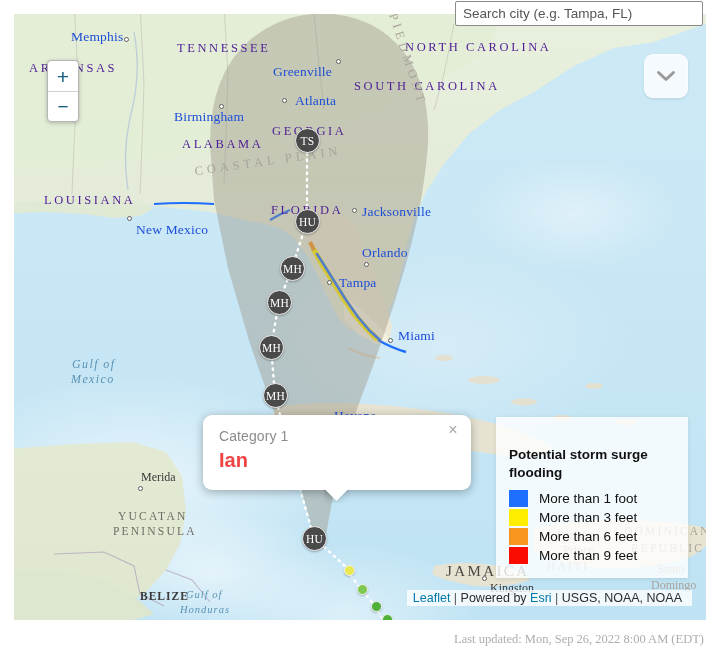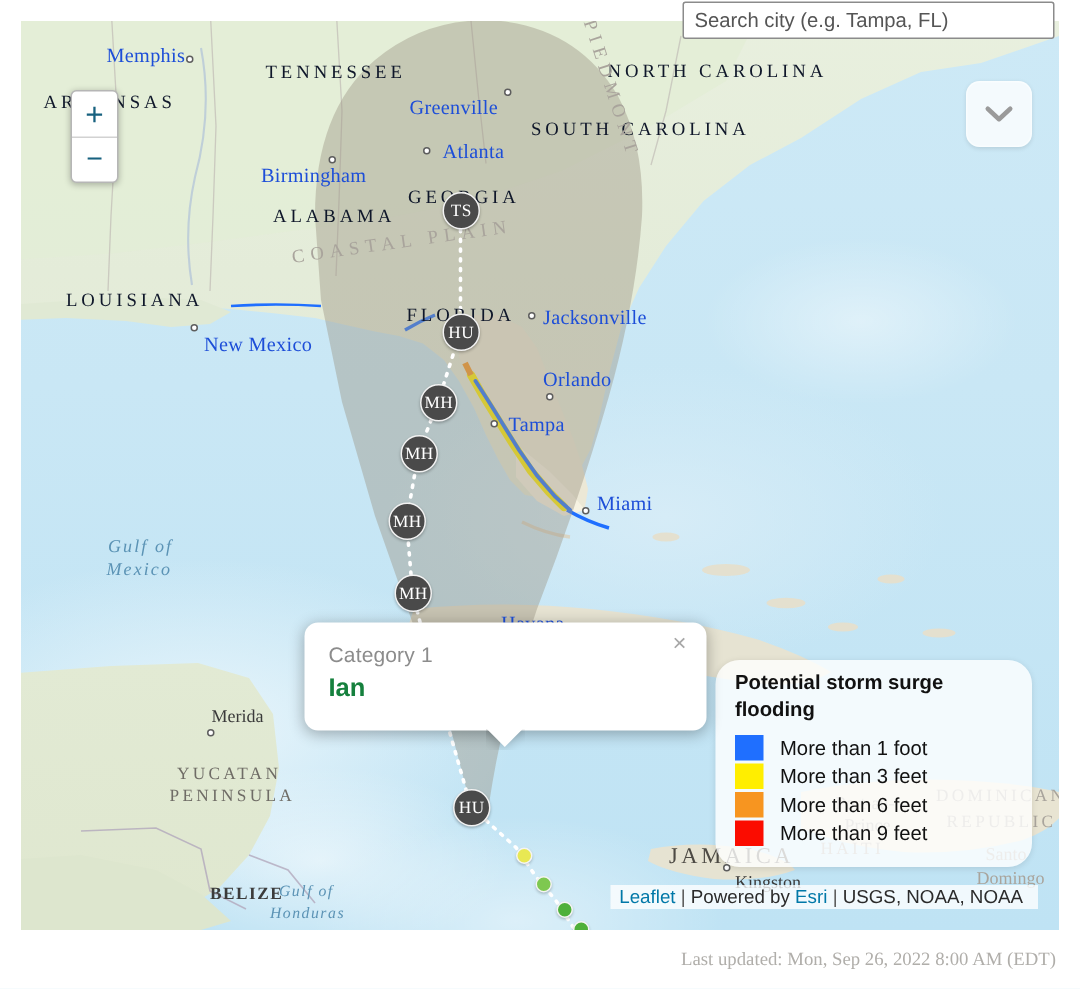--- a/index.html
+++ b/index.html
@@ -38,21 +38,21 @@
 
   
   .land-svg { position:absolute; inset:0; }
 
   
   .cone-svg { position:absolute; inset:0; }
 
   
   .map-label { position:absolute; white-space:nowrap; pointer-events:none;
     font-family:"Liberation Serif", serif; color:#55524e; }
-  .lbl-state { font-size:12.5px; letter-spacing:2.6px; color:#0f172a; }
+  .lbl-state { font-size:12.5px; letter-spacing:2.6px; color:#4c1d95; }
   .lbl-city { font-size:13.5px; color:#1d4ed8; letter-spacing:.2px; }
   .lbl-city-sm { font-size:12px; color:#3a3a3a; }
   .lbl-country { font-size:11.5px; letter-spacing:2.2px; color:#6f6c66; }
   .lbl-water { font-size:12px; font-style:italic; color:#5b93b5; letter-spacing:1.4px; }
   .lbl-water-sm { font-size:10.5px; font-style:italic; color:#5b93b5; letter-spacing:1px; }
   .lbl-island { font-size:15px; letter-spacing:2px; color:#6f6c66; }
   .lbl-faded { color:#a9a49c; }
 
   .city-dot { position:absolute; width:5px; height:5px; border-radius:50%;
     border:1.2px solid #5d5d5d; background:#fff; }
@@ -84,33 +84,33 @@
   .collapse-btn { position:absolute; right:18px; top:40px; width:44px; height:44px;
     background:rgba(255,255,255,.78); border:1px solid rgba(255,255,255,.45);
     border-radius:9px; display:flex; align-items:center; justify-content:center;
     cursor:pointer; z-index:50; box-shadow:0 1px 3px rgba(0,0,0,.10); }
 
   
   .popup { position:absolute; left:189px; top:401px; width:268px;
     background:#fff; border-radius:9px; box-shadow:0 2px 10px rgba(0,0,0,.30);
     padding:13px 16px 15px 16px; z-index:55; }
   .popup-cat { font-size:14px; color:#8c8c8c; margin-bottom:5px; letter-spacing:.1px; }
-  .popup-name { font-size:17px; font-weight:bold; color:#15803d; margin-bottom:3px; }
+  .popup-name { font-size:20px; font-weight:bold; color:#ef4444; margin-bottom:3px; }
   .popup-line { font-size:14.5px; color:#111; line-height:1.42; }
   .popup-close { position:absolute; right:10px; top:7px; width:16px; height:16px;
     color:#a8a8a8; font-size:16px; line-height:16px; text-align:center; cursor:pointer; }
   .popup-tip { position:absolute; left:121px; bottom:-13px; width:26px; height:14px;
     overflow:hidden; }
   .popup-tip:after { content:""; position:absolute; left:3px; top:-11px;
     width:19px; height:19px; background:#fff; transform:rotate(45deg);
     box-shadow:0 2px 8px rgba(0,0,0,.22); }
 
   
-  .legend { position:absolute; right:18px; bottom:42px; width:211px;
-    background:rgba(255,255,255,.80); border-radius:16px; padding:6px 12px 12px 13px;
+  .legend { position:absolute; right:18px; bottom:42px; width:192px;
+    background:rgba(255,255,255,.80); border-radius:0; padding:29px 12px 12px 13px;
     z-index:45; box-shadow:0 1px 4px rgba(0,0,0,.10); }
   .legend-title { font-size:13.5px; font-weight:bold; color:#111; line-height:1.38;
     margin-bottom:7px; }
   .legend-row { display:flex; align-items:center; margin-bottom:2px; }
   .legend-sw { width:19px; height:17px; margin-right:11px; flex:0 0 auto; }
   .legend-txt { font-size:13.5px; color:#111; }
 
   
   .attrib { position:absolute; right:14px; bottom:14px;
     background:rgba(255,255,255,.78); padding:1px 10px 1px 6px;

